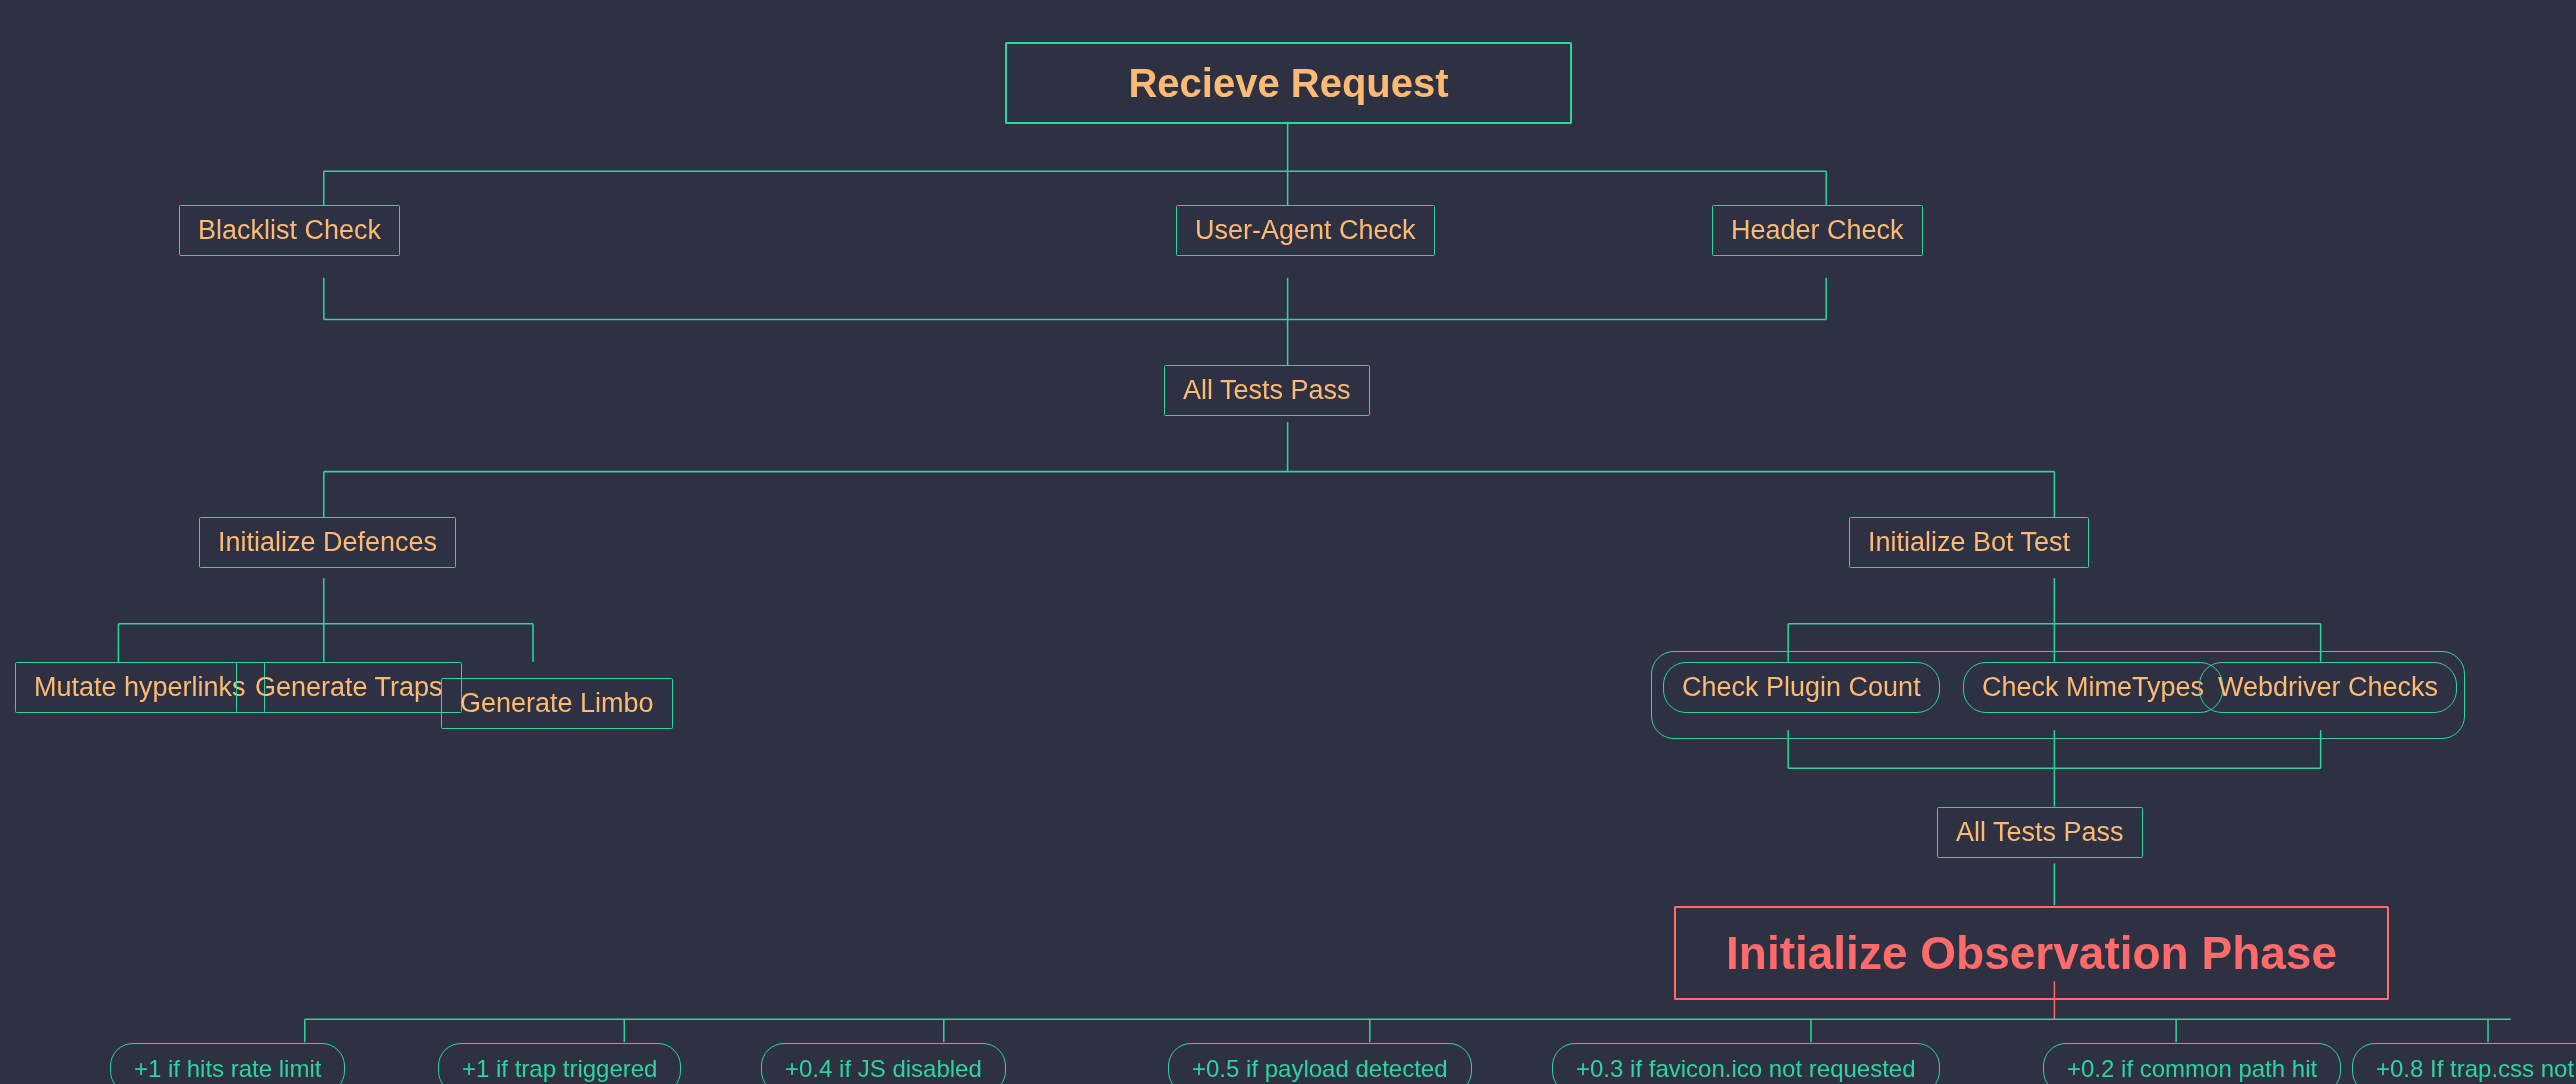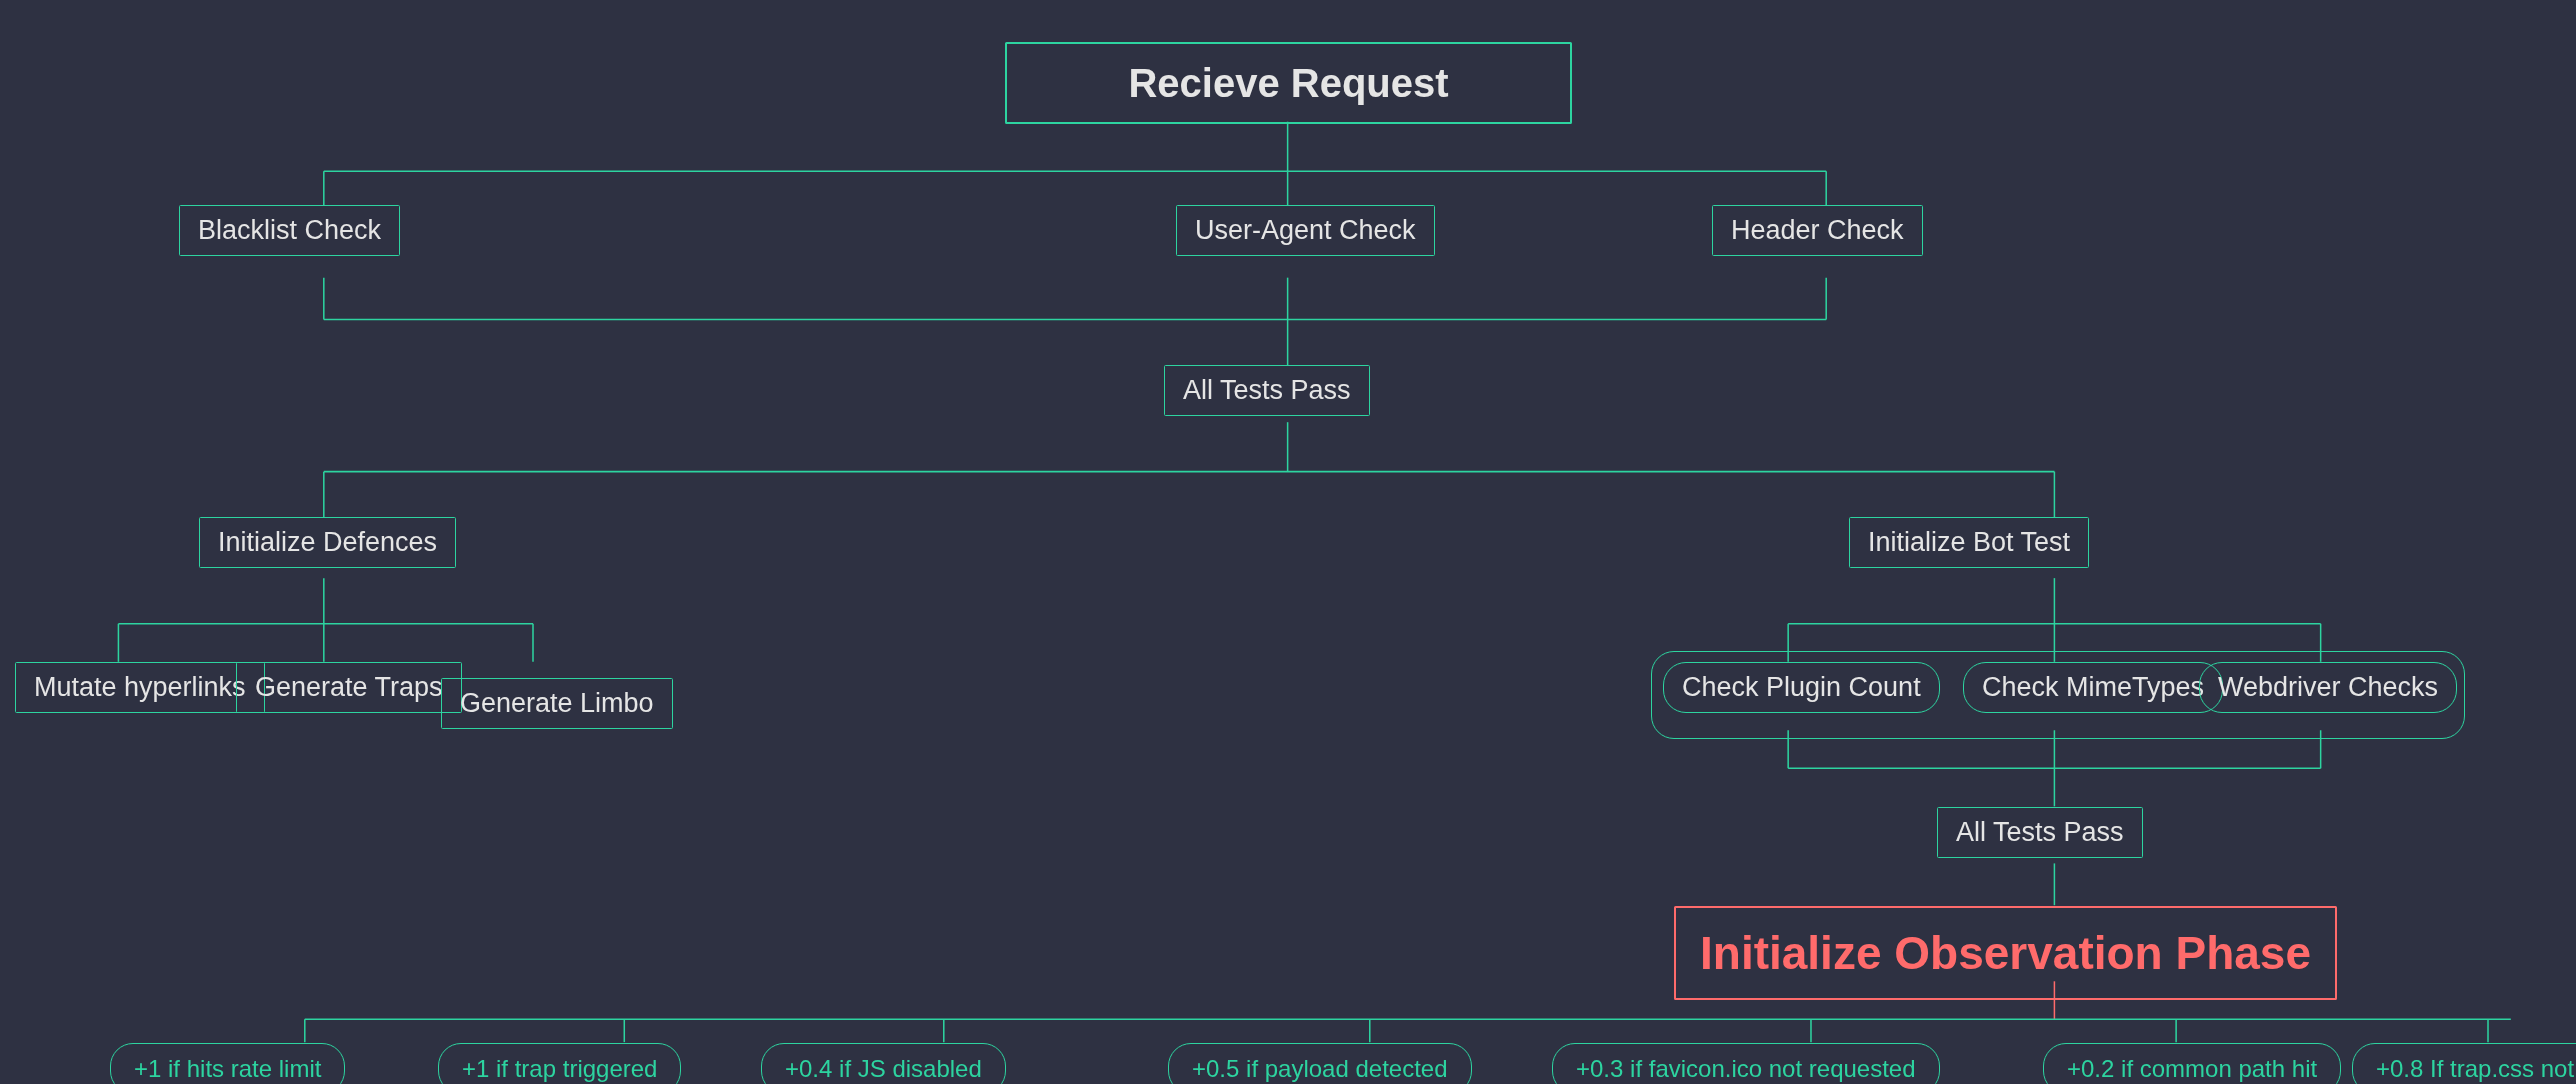--- a/index.html
+++ b/index.html
@@ -22,21 +22,21 @@
       position: absolute;
       top: 0; left: 0;
       width: 100%;
       height: 100%;
       pointer-events: none;
     }
 
     .node {
       position: absolute;
       border: 1.5px solid #2dd4a0;
-      color: #e5e5e5;
+      color: #fdba74;
       background: transparent;
       padding: 9px 18px;
       font-size: 27px;
       font-weight: 500;
       white-space: nowrap;
       text-align: center;
       border-radius: 1.5px;
     }
 
     .node.large {
@@ -49,21 +49,21 @@
     .node.grouped {
       border: 1.5px solid #2dd4a0;
       border-radius: 23px;
     }
 
     .node.observation {
       border: 2.3px solid #ff6b6b;
       color: #ff6b6b;
       font-size: 46px;
       font-weight: 700;
-      padding: 18px 24px;
+      padding: 18px 50px;
       border-radius: 1.5px;
     }
 
     .node.score {
       border: 1.5px solid #2dd4a0;
       color: #2dd4a0;
       border-radius: 23px;
       font-size: 24px;
       padding: 10.7px 23px;
     }

